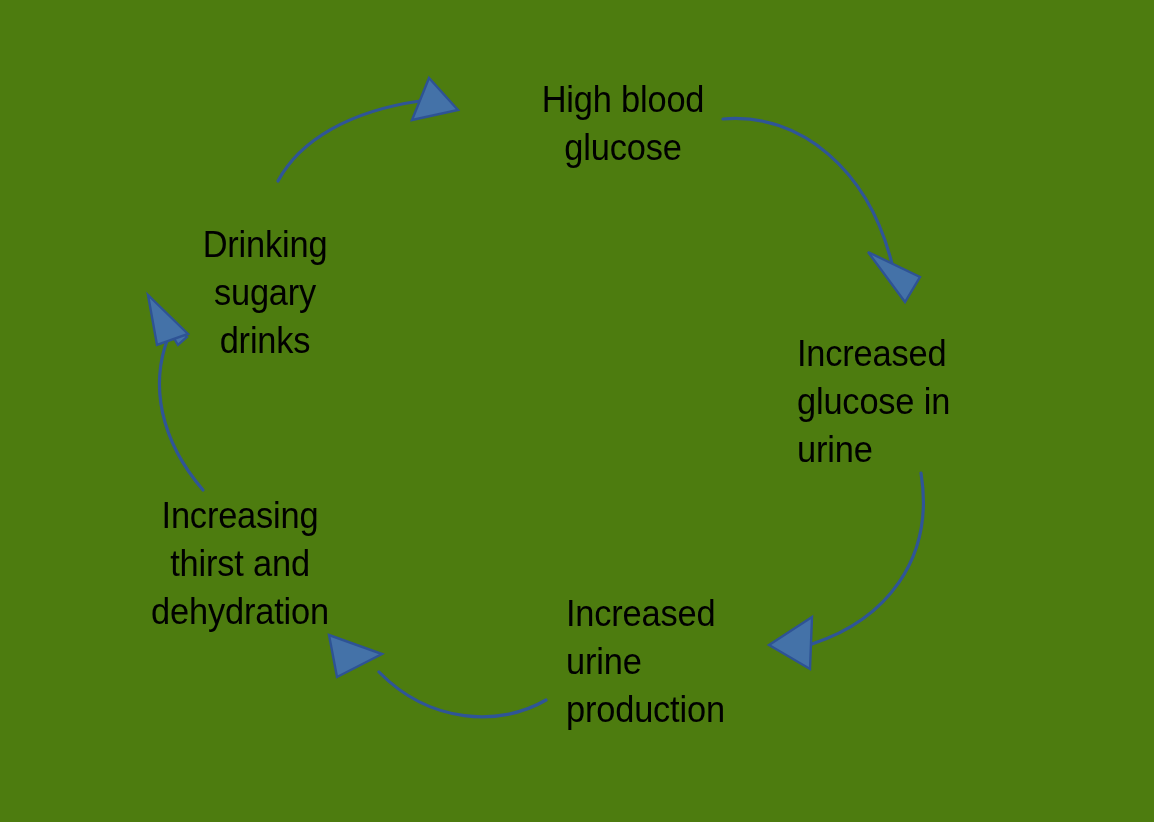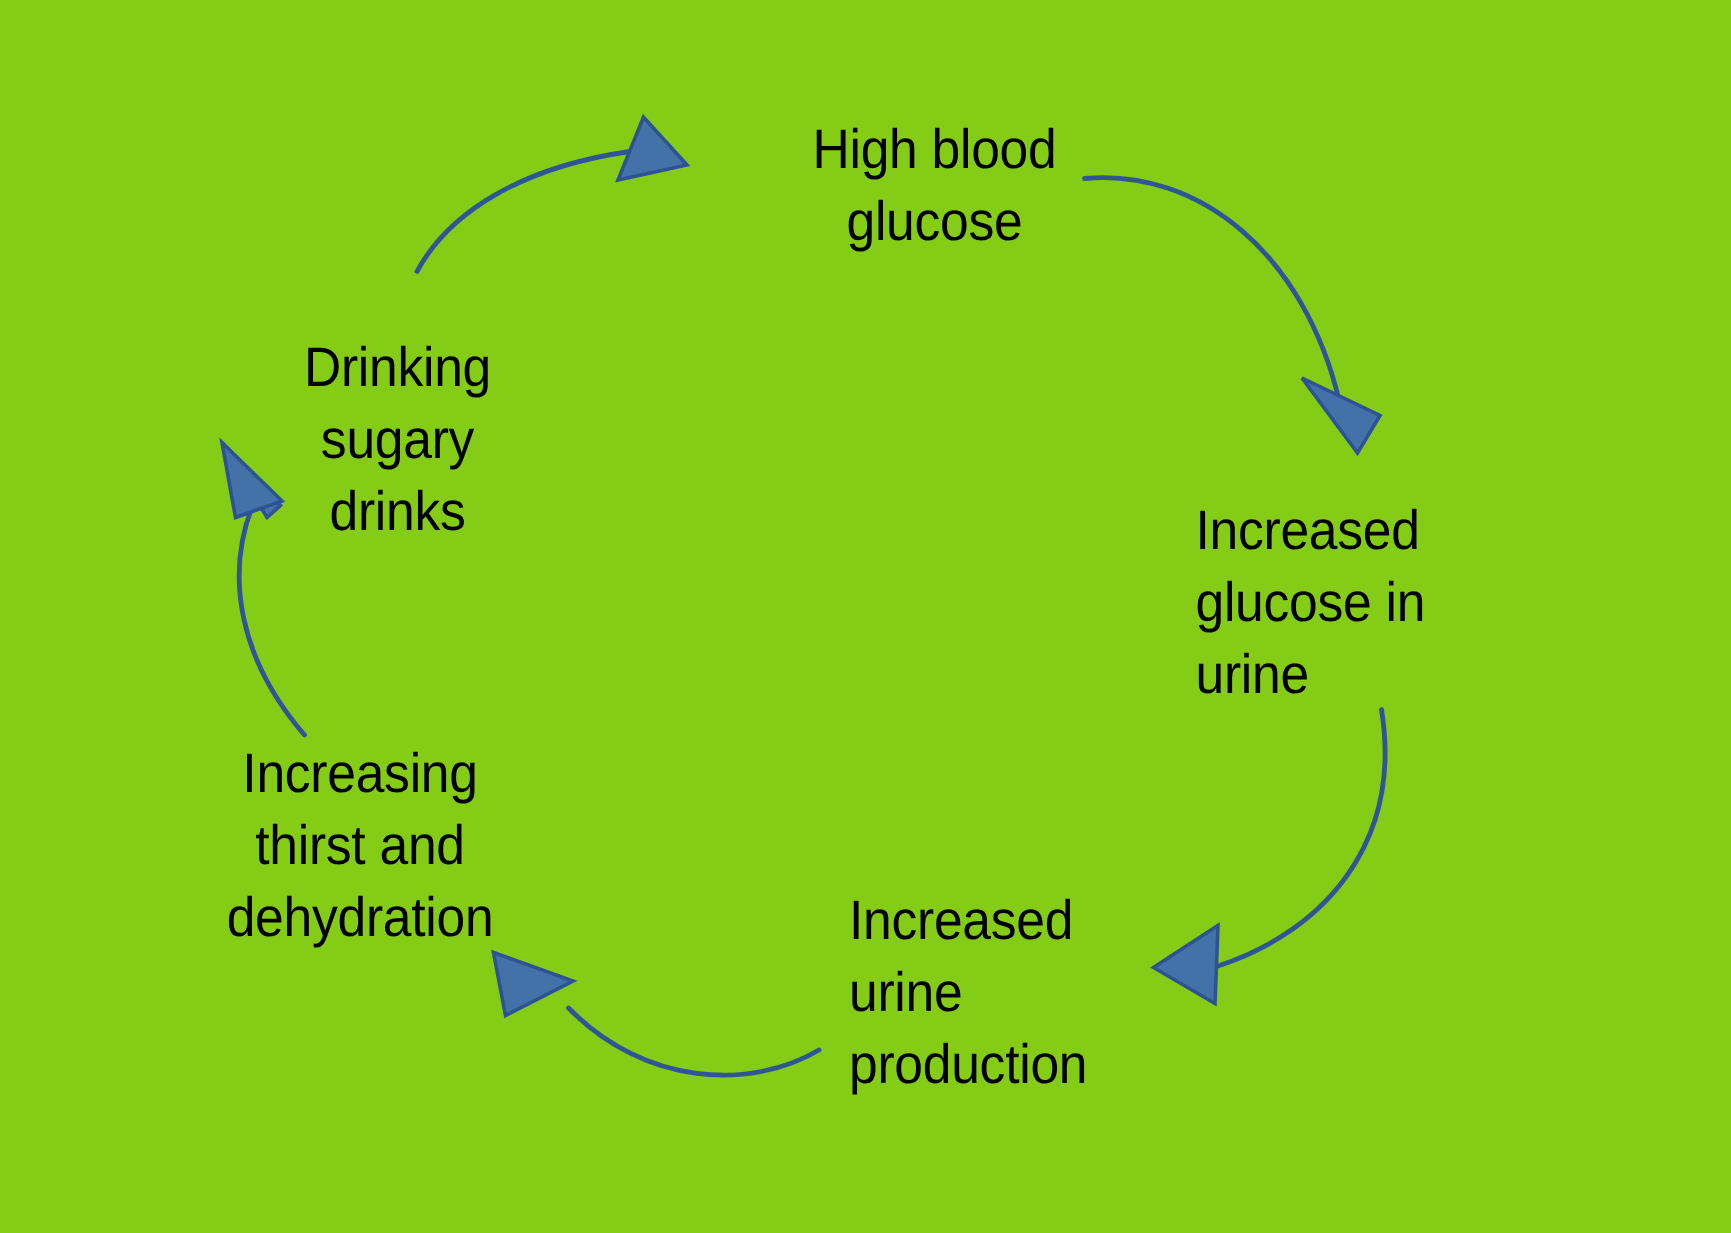--- a/index.html
+++ b/index.html
@@ -8,21 +8,21 @@
     padding: 0;
     background: #ffffff;
   }
   body {
     font-family: "Liberation Sans", sans-serif;
   }
   #canvas {
     position: relative;
     width: 1154px;
     height: 822px;
-    background: #84cc16;
+    background: #4d7c0f;
     overflow: hidden;
   }
   #arrow-layer {
     position: absolute;
     left: 0;
     top: 0;
     width: 1154px;
     height: 822px;
   }
   .node-label {

